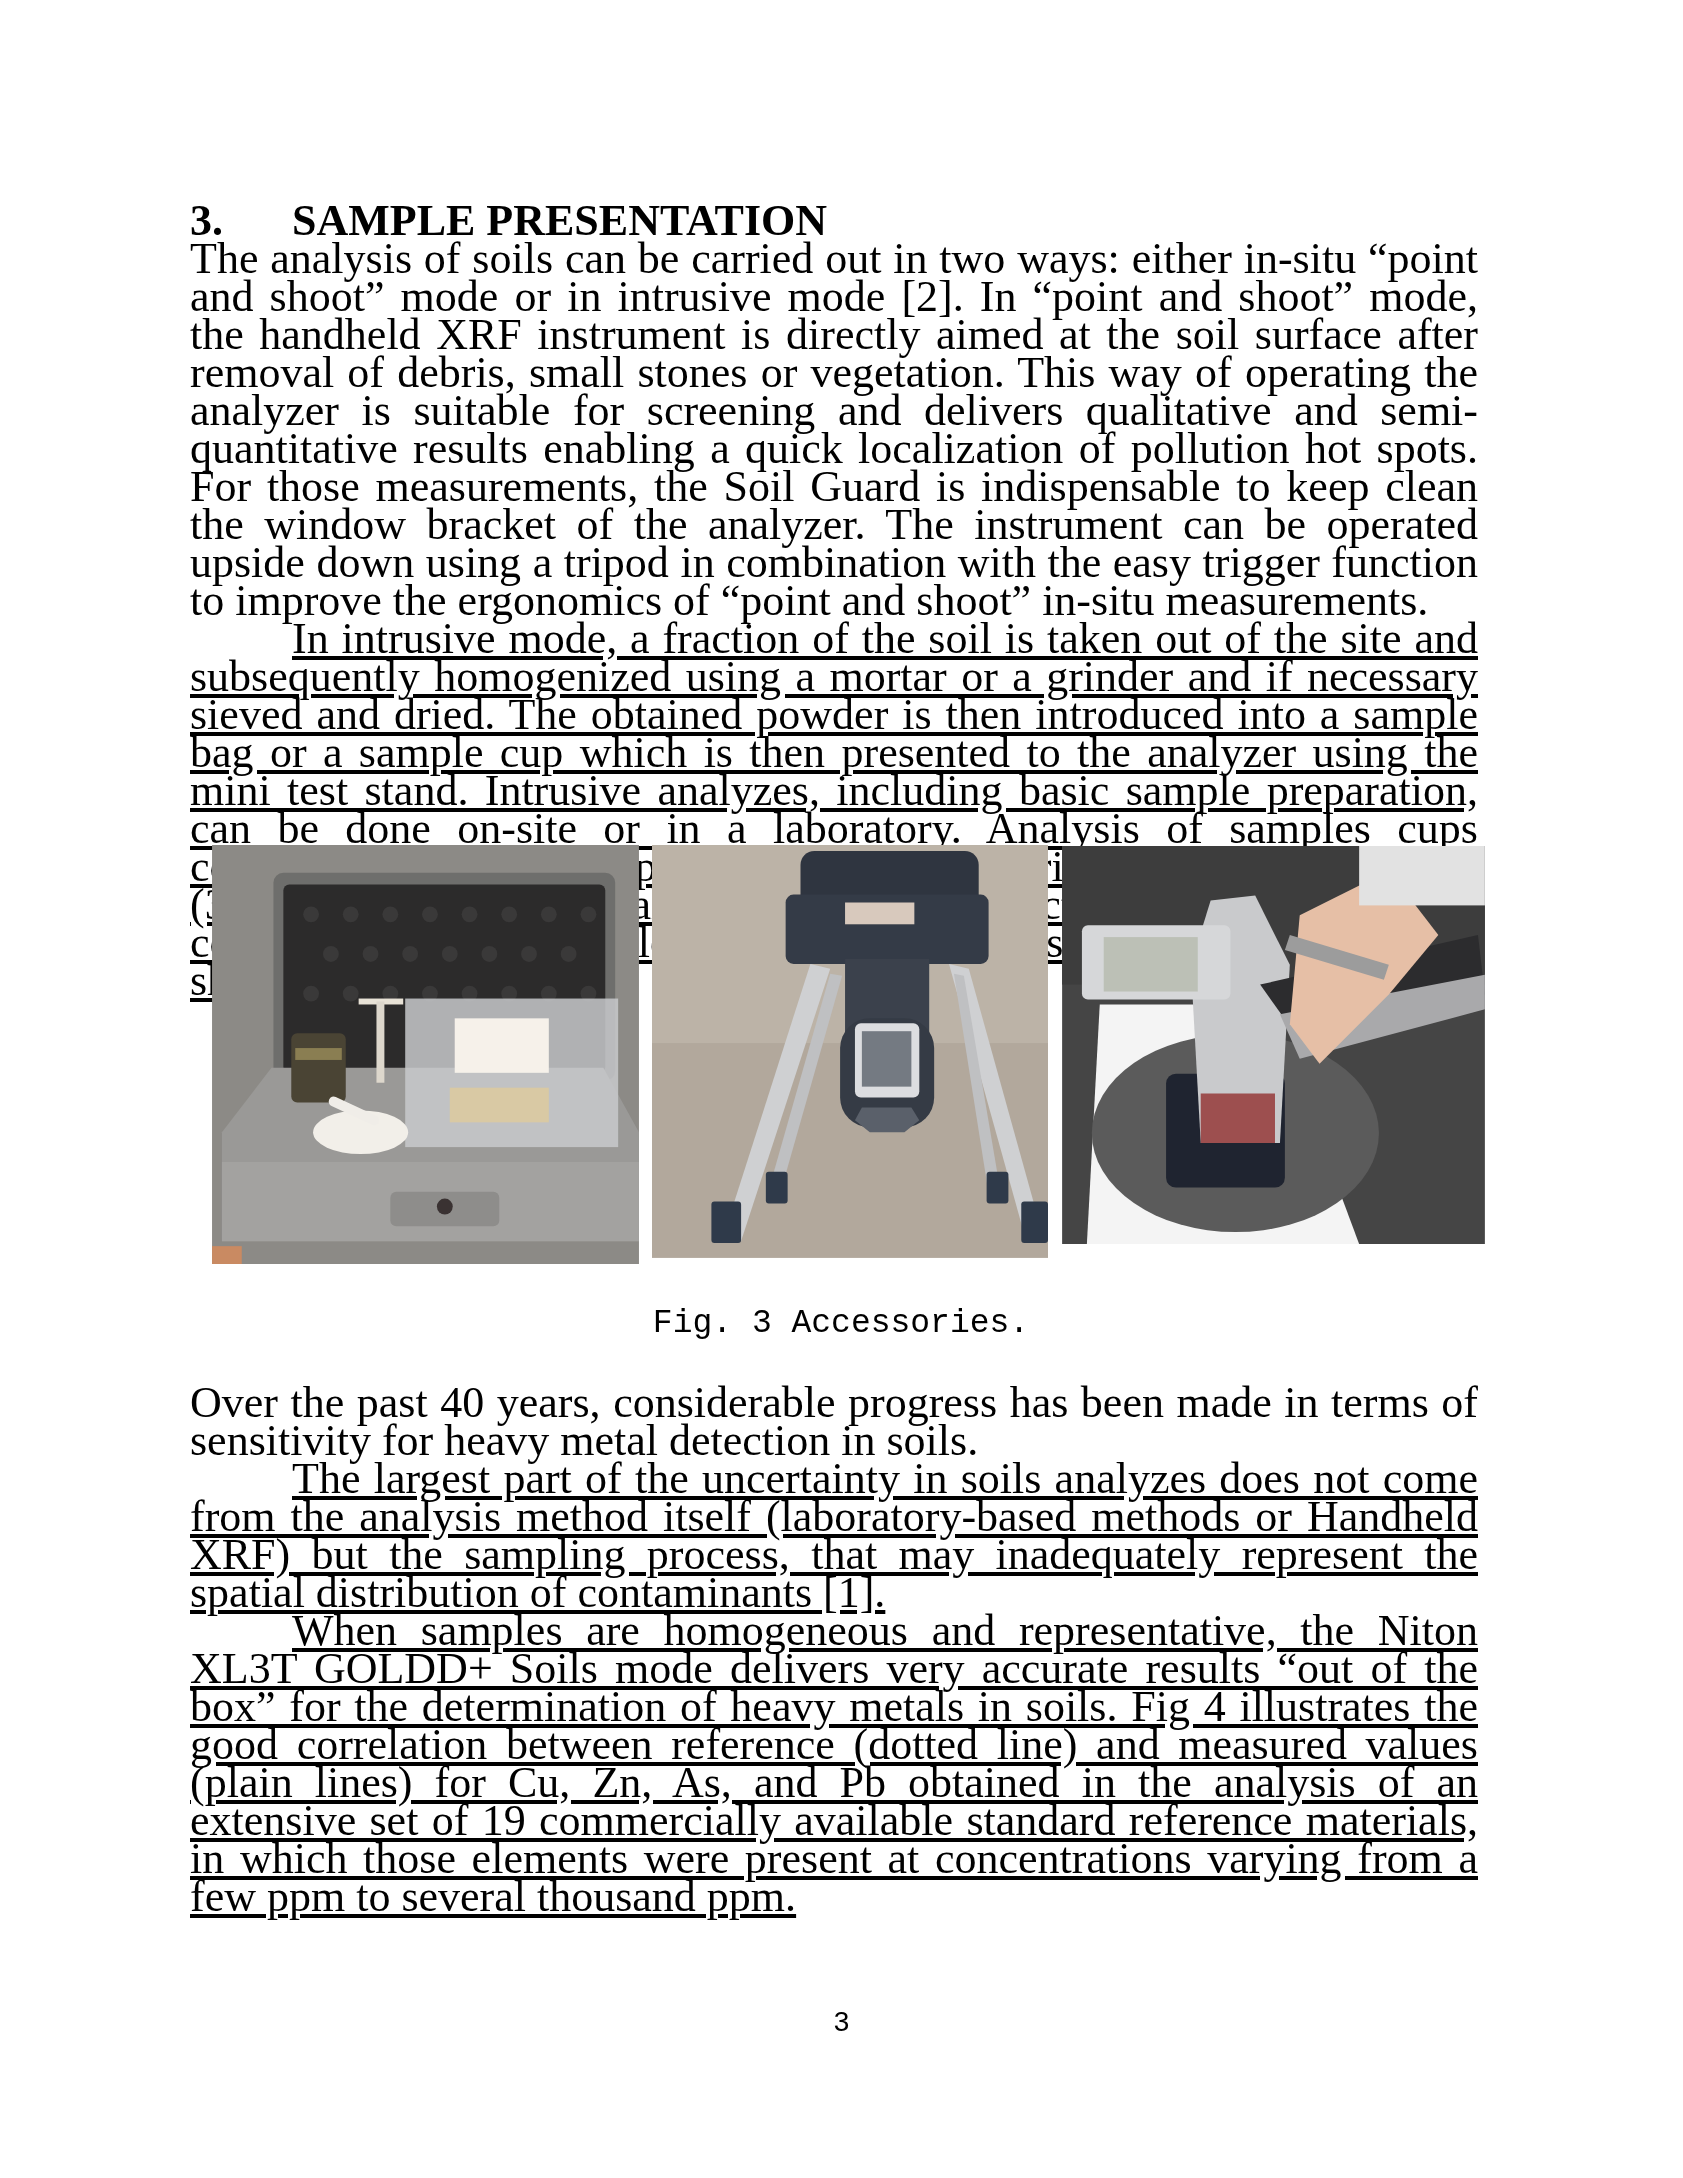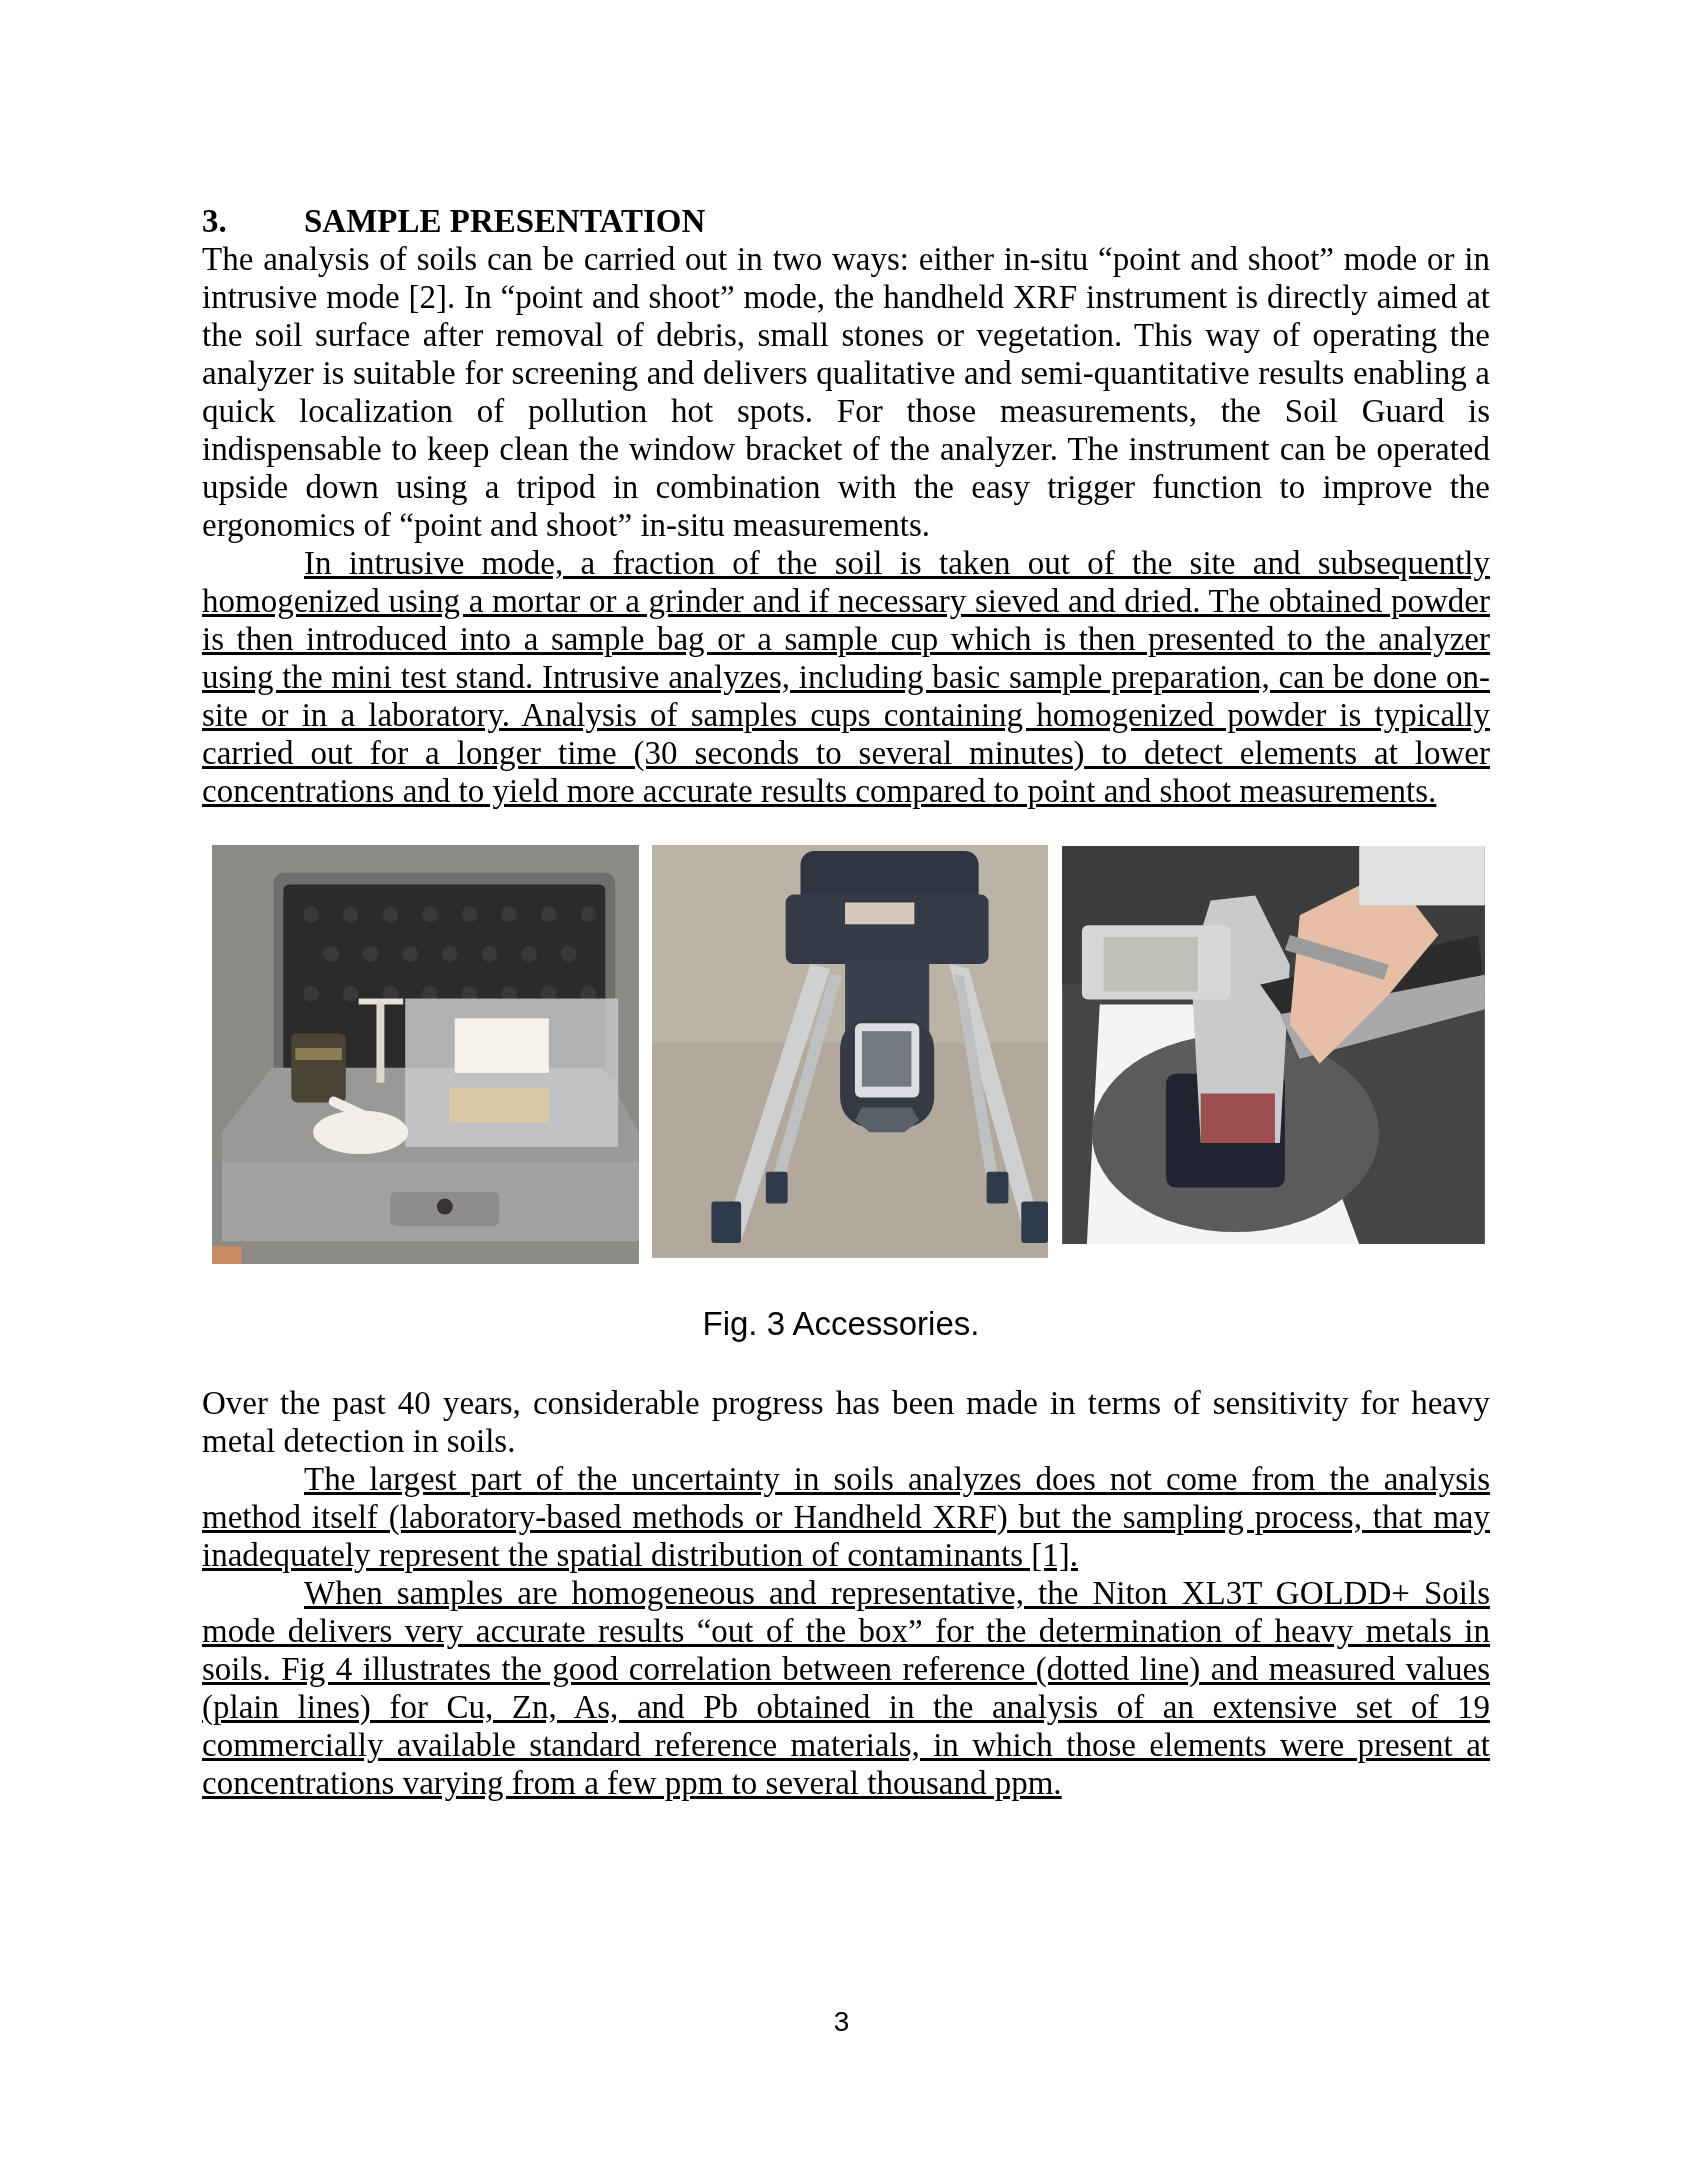--- a/index.html
+++ b/index.html
@@ -1,25 +1,25 @@
 <!DOCTYPE html>
 <html><head>
 <meta charset="utf-8">
 <style>
   html, body { margin: 0; padding: 0; background: #ffffff; }
   body { width: 1683px; height: 2178px; position: relative; overflow: hidden; }
   .page { position: absolute; left: 0; top: 0; width: 1683px; height: 2178px; background: #fff; }
-  .col { position: absolute; left: 202px; width: 1288px; font-family: "Liberation Serif", "DejaVu Serif", serif; color: #000; font-size: 33px; line-height: 38px; }
+  .col { position: absolute; left: 190px; width: 1288px; font-family: "Liberation Serif", "DejaVu Serif", serif; color: #000; font-size: 44px; line-height: 38px; }
   .heading { font-weight: bold; white-space: nowrap; }
   .heading .num { display: inline-block; width: 102px; }
   .para { margin: 0; text-align: justify; }
   .para.indent { text-indent: 102px; text-decoration: underline; }
   .fig-row { position: absolute; top: 0; left: 0; }
   .photo { position: absolute; overflow: hidden; }
-  .caption { position: absolute; left: 197px; width: 1288px; text-align: center; font-family: Liberation Sans, sans-serif; font-size: 33px; line-height: 38px; }
+  .caption { position: absolute; left: 197px; width: 1288px; text-align: center; font-family: Liberation Mono, monospace; font-size: 33px; line-height: 38px; }
   .pagenum { position: absolute; left: 0; width: 1683px; text-align: center; top: 2005px; font-family: "Liberation Sans", "DejaVu Sans", sans-serif; font-size: 28px; line-height: 34px; color: #000; }
   svg { display: block; }
 </style>
 </head>
 <body>
 
 <div class="page">
 
   <div class="col" style="top:202px;">
     <div class="heading">

